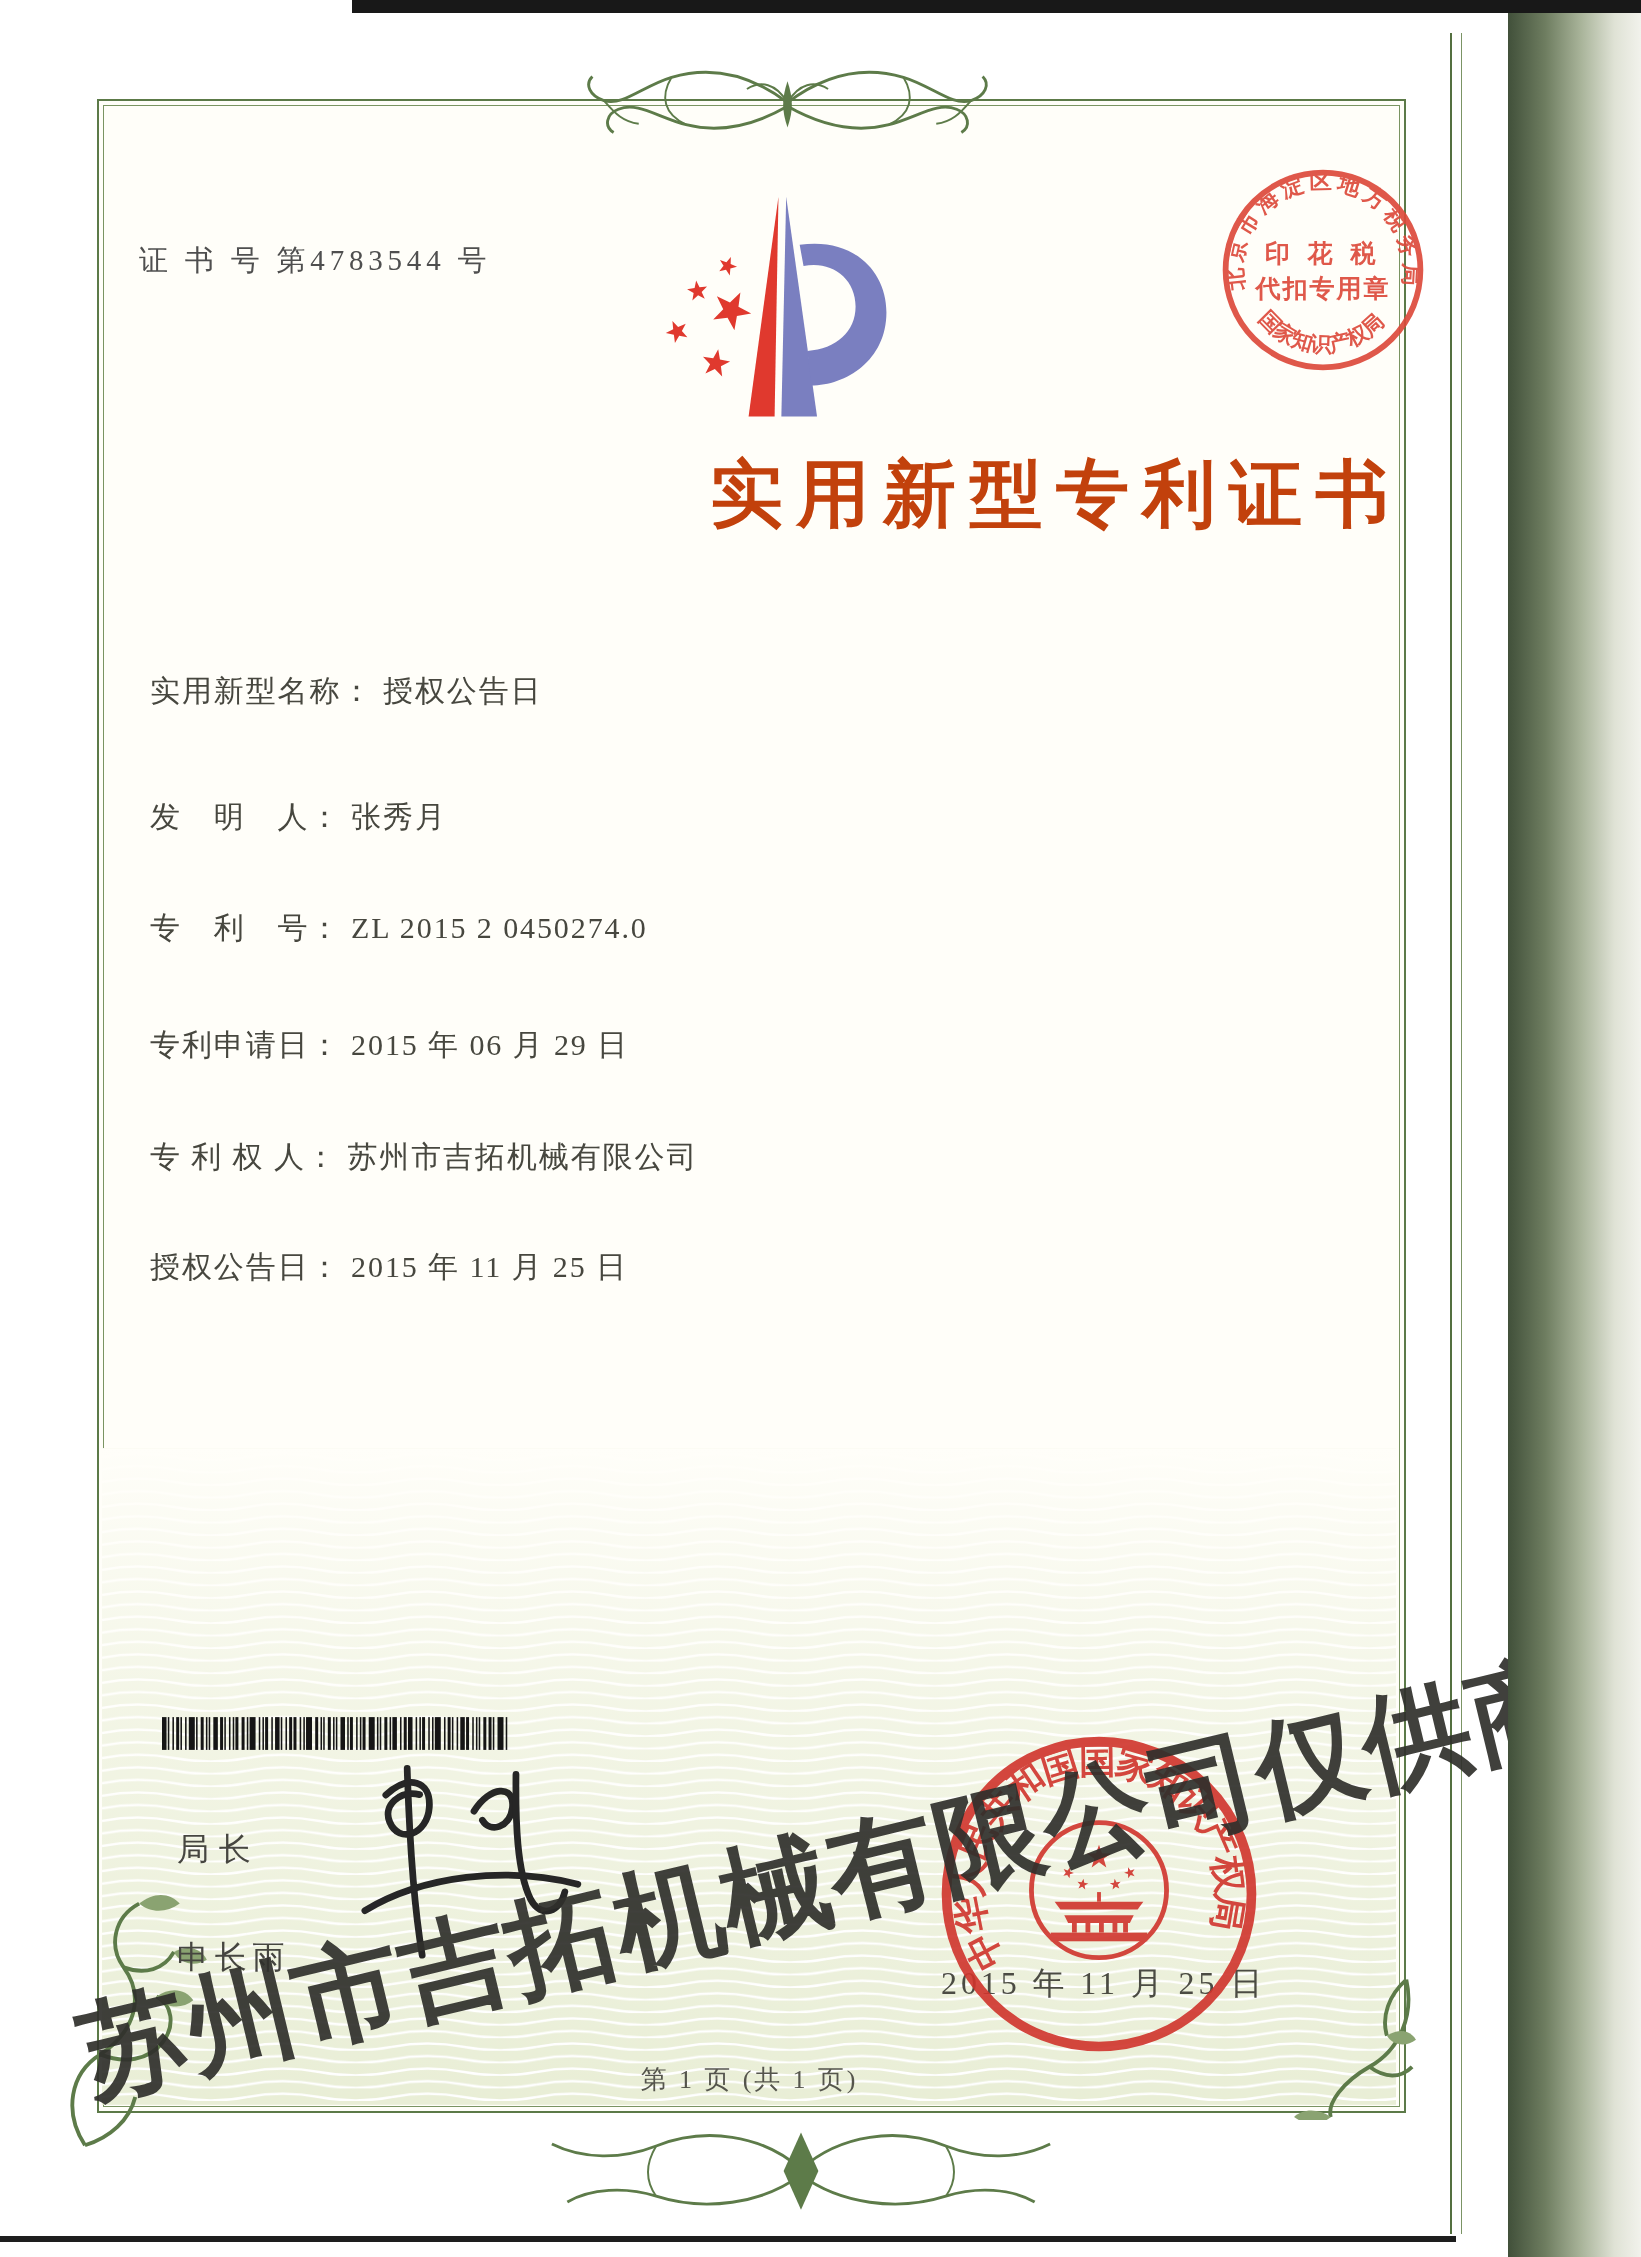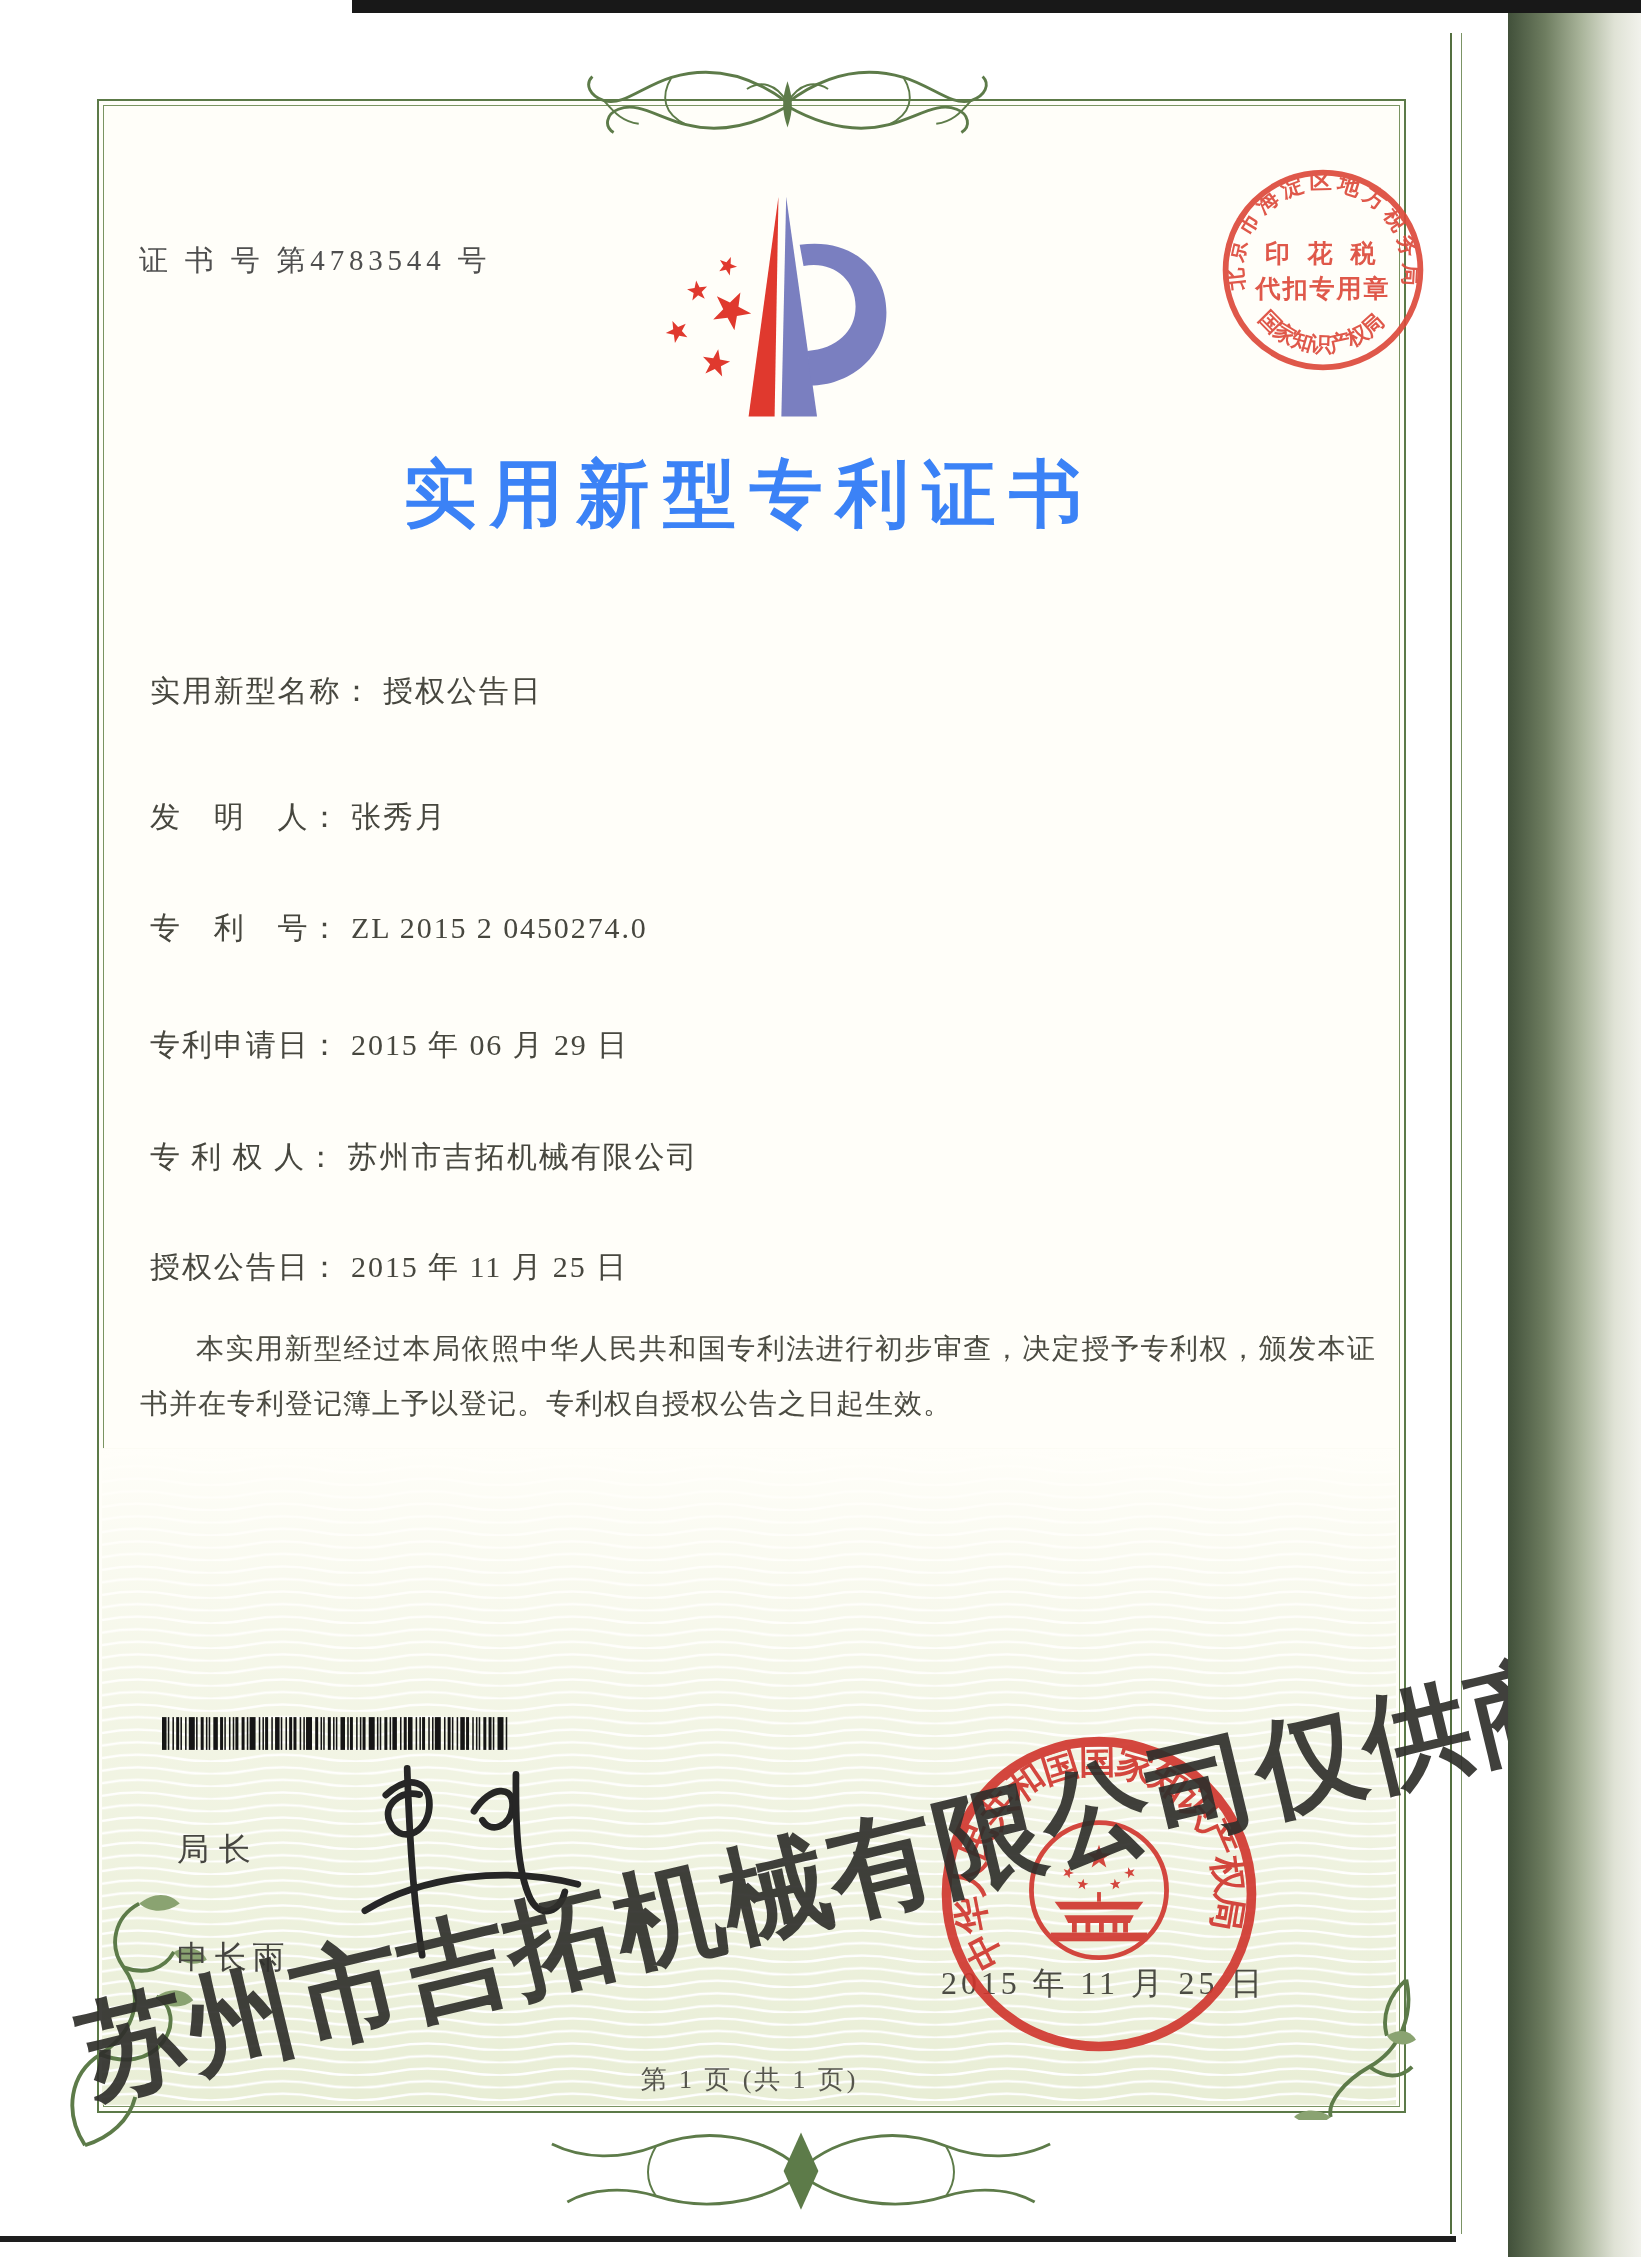--- a/index.html
+++ b/index.html
@@ -19,22 +19,22 @@
   .frame{left:97px;top:99px;width:1305px;height:2010px;background:#fffef9;
          border:2.9px solid #5c7a48;z-index:1;}
   .frame-inner{position:absolute;left:3.9px;top:3.9px;right:3.9px;bottom:3.9px;
          border:1px solid #7a9462;}
   .wavy{left:102px;top:1448px;z-index:1;}
 
   svg.orn{z-index:2;}
 
   
   .cert-no{left:139px;top:241px;font-size:29px;color:#4f4f4f;letter-spacing:4.8px;z-index:4;text-align:right;}
-  .title{left:97px;top:446px;width:1305px;text-align:center;font-size:73px;font-weight:bold;
-         color:#3b82f6;letter-spacing:13.5px;z-index:4;}
+  .title{left:97px;top:446px;width:1305px;text-align:right;font-size:73px;font-weight:bold;
+         color:#c2410c;letter-spacing:13.5px;z-index:4;}
   .field{left:150px;width:1236px;font-size:30px;color:#47473f;letter-spacing:1.9px;z-index:4;}
   .field .val{margin-left:9.7px;}
   .paras{left:140px;top:1321px;width:1236px;z-index:4;}
   .paras p{margin:0;font-size:28px;line-height:55px;color:#4b4b42;text-indent:2em;
            text-align:justify;letter-spacing:1px;}
   .director-title{left:177px;top:1828px;font-size:32px;color:#464640;letter-spacing:9.7px;
            font-family:"Liberation Sans","DejaVu Sans",sans-serif;z-index:4;}
   .director-name{left:177px;top:1936px;font-size:32px;color:#464640;letter-spacing:5.8px;
            font-family:"Liberation Sans","DejaVu Sans",sans-serif;z-index:4;}
   .seal-date{left:941px;top:1962px;font-size:32px;color:#4b4b43;letter-spacing:3.9px;z-index:5;}
@@ -174,21 +174,20 @@
   <span>专利申请日：</span><span class="val">2015 年 06 月 29 日</span>
 </div>
 <div class="abs field" style="top:1137px">
   <span>专 利 权 人：</span><span class="val">苏州市吉拓机械有限公司</span>
 </div>
 <div class="abs field" style="top:1247px">
   <span>授权公告日：</span><span class="val">2015 年 11 月 25 日</span>
 </div>
 
 <div class="abs paras">
-  <p>本实用新型经过本局依照中华人民共和国专利法进行初步审查，决定授予专利权，颁发本证书并在专利登记簿上予以登记。专利权自授权公告之日起生效。</p>
 </div>
 
 <svg id="barcode" class="abs barcode" width="355" height="33" viewBox="0 0 368 34">
     <rect x="0.0" y="0" width="4.7" height="34" fill="#151515"></rect>
     <rect x="6.0" y="0" width="1.6" height="34" fill="#151515"></rect>
     <rect x="10.8" y="0" width="1.6" height="34" fill="#151515"></rect>
     <rect x="14.7" y="0" width="3.1" height="34" fill="#151515"></rect>
     <rect x="19.1" y="0" width="1.6" height="34" fill="#151515"></rect>
     <rect x="23.9" y="0" width="1.6" height="34" fill="#151515"></rect>
     <rect x="27.8" y="0" width="6.2" height="34" fill="#151515"></rect>

